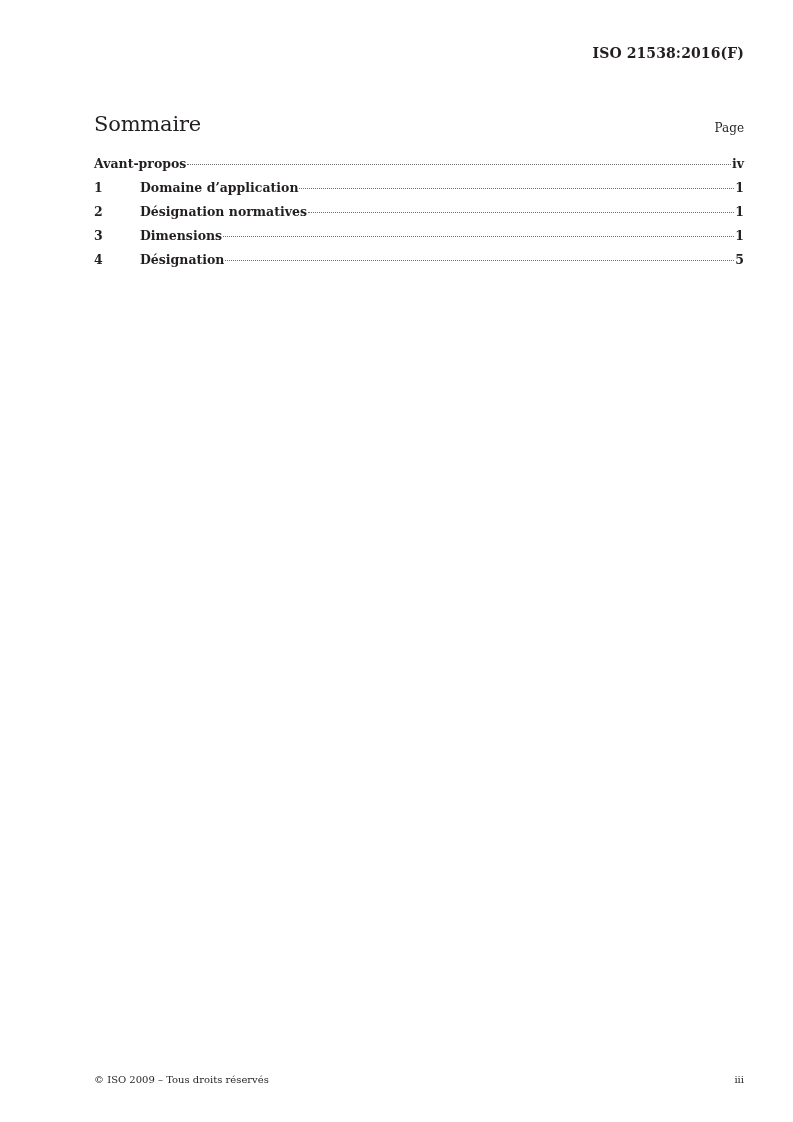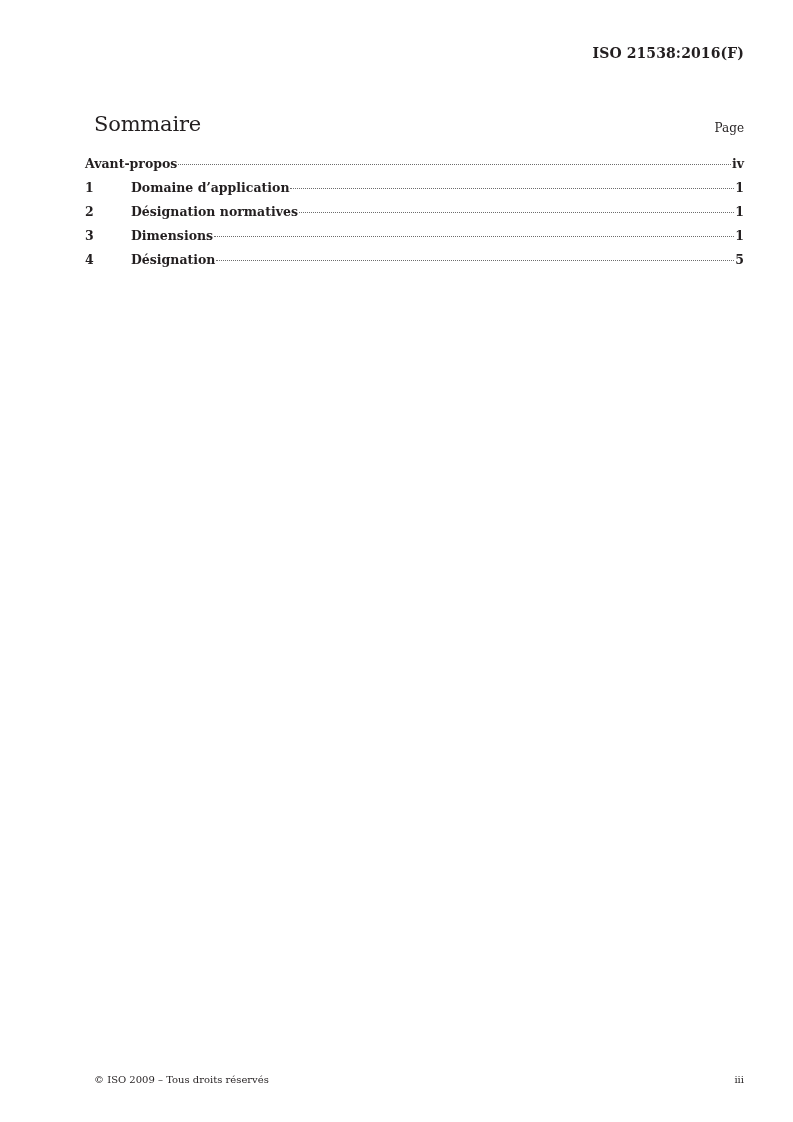--- a/index.html
+++ b/index.html
@@ -40,21 +40,21 @@
     }
     .page-label {
       position: absolute;
       right: 0;
       top: 9px;
       font-size: 12px;
       text-align: right;
     }
     .toc {
       position: absolute;
-      left: 85px;
+      left: 94px;
       right: 49px;
       top: 156px;
     }
     .toc-row {
       display: flex;
       align-items: baseline;
       height: 24px;
       font-size: 12.5px;
       font-weight: bold;
     }

